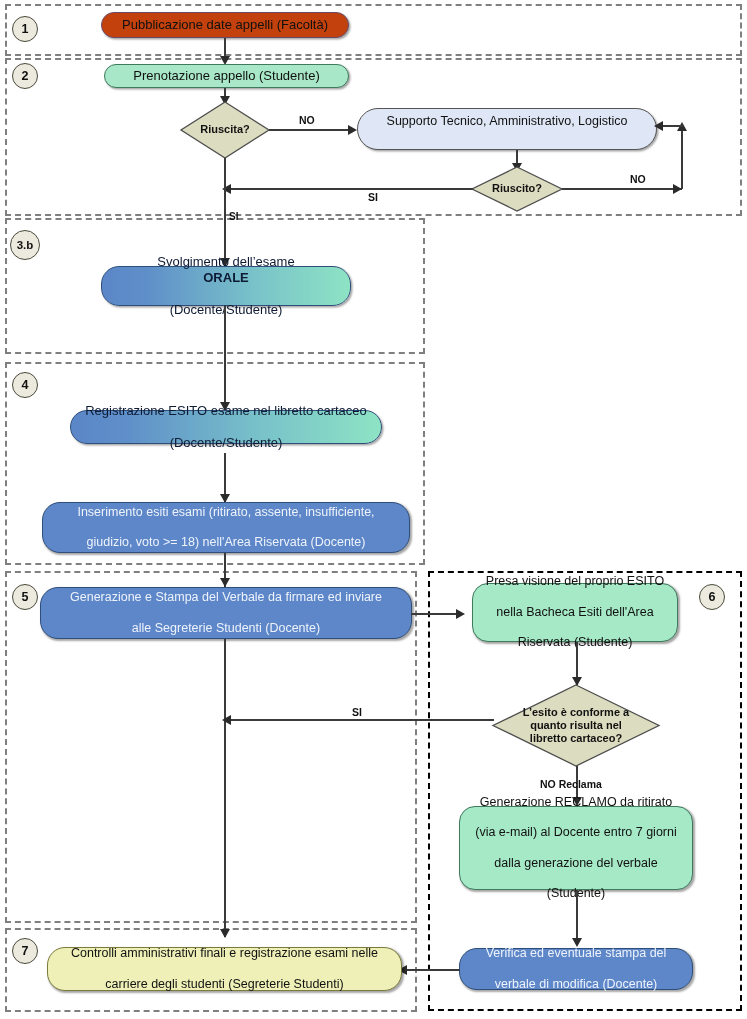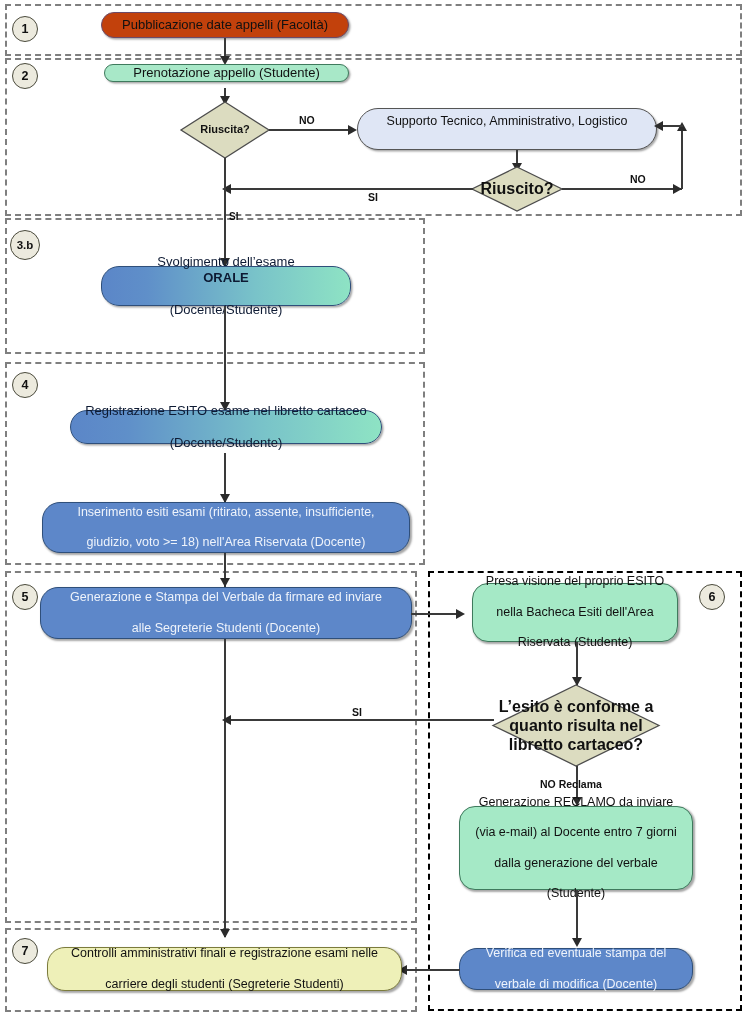--- a/index.html
+++ b/index.html
@@ -38,21 +38,21 @@
           color:#eef3fb;font-size:12.5px;}
   .n-yellow{background:#eef0b8;border-color:#7b7b3c;border-radius:18px;
             color:#111;font-size:12.5px;}
 
   
   .diamond{position:absolute;}
   .diamond svg{display:block;overflow:visible;}
   .dlabel{position:absolute;inset:0;display:flex;align-items:center;
           justify-content:center;text-align:center;font-size:11px;
           font-weight:bold;color:#111;line-height:1.2;pointer-events:none;}
-  .dlabel.small{font-size:16px;}
+  .dlabel.small{font-size:11px;}
 
   
   .ln{position:absolute;background:#3a3a3a;}
   .h{height:1.6px;}
   .v{width:1.6px;}
   .arw{position:absolute;width:0;height:0;}
   .arw.down{border-left:5px solid transparent;border-right:5px solid transparent;
             border-top:9px solid #2b2b2b;}
   .arw.left{border-top:5px solid transparent;border-bottom:5px solid transparent;
             border-right:9px solid #2b2b2b;}
@@ -100,21 +100,21 @@
   <div class="badge" style="left:12px;top:938px;">
       <span>7</span>
     </div>
 
   <div class="node n-pink" style="left:101px;top:12px;width:248px;height:26px;">
     <span>Pubblicazione date appelli (Facoltà)</span>
   </div>
   <div class="ln v" style="left:224px;top:38px;height:23px;"></div>
   <div class="arw down" style="left:220px;top:56px;"></div>
 
-  <div class="node n-mint" style="left:104px;top:64px;width:245px;height:18px;">
+  <div class="node n-mint" style="left:104px;top:64px;width:245px;height:24px;">
     <span>Prenotazione appello (Studente)</span>
   </div>
   <div class="ln v" style="left:224px;top:88px;height:13px;"></div>
   <div class="arw down" style="left:220px;top:96px;"></div>
 
   <div class="diamond" style="left:180px;top:101px;width:90px;height:58px;">
     <svg width="90" height="58" viewBox="0 0 90 58">
       <polygon points="45,1 89,29 45,57 1,29" fill="#dcdcc0" stroke="#4d4d4d" stroke-width="1.3"></polygon>
     </svg>
     <div class="dlabel">
@@ -226,21 +226,21 @@
   <div class="ln h" style="left:228px;top:719px;width:266px;"></div>
   <div class="arw left" style="left:222px;top:715px;"></div>
   <div class="elab" style="left:352px;top:706px;">SI</div>
 
   <div class="ln v" style="left:576px;top:766px;height:38px;"></div>
   <div class="arw down" style="left:572px;top:797px;"></div>
   <div class="elab" style="left:540px;top:778px;">NO Reclama</div>
 
   <div class="node n-mint2" style="left:459px;top:806px;width:234px;height:84px;">
     <span>
-      <span>Generazione RECLAMO da inviare</span><br>
+      <span>Generazione RECLAMO da ritirato</span><br>
       <span>(via e-mail) al Docente entro 7 giorni</span><br>
       <span>dalla generazione del verbale</span><br>
       <span>(Studente)</span>
     </span>
   </div>
   <div class="ln v" style="left:576px;top:890px;height:54px;"></div>
   <div class="arw down" style="left:572px;top:938px;"></div>
 
   <div class="node n-blue" style="left:459px;top:948px;width:234px;height:42px;">
     <span>

